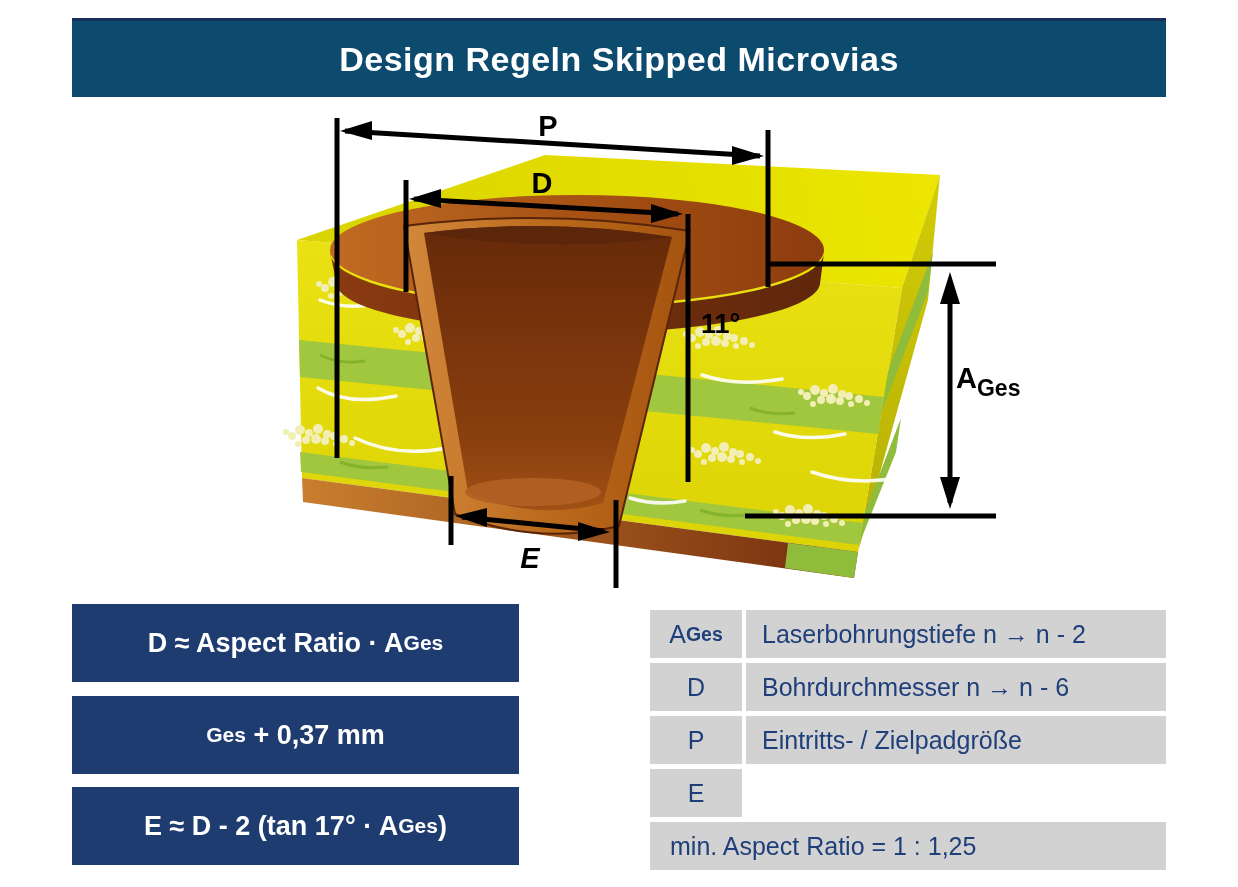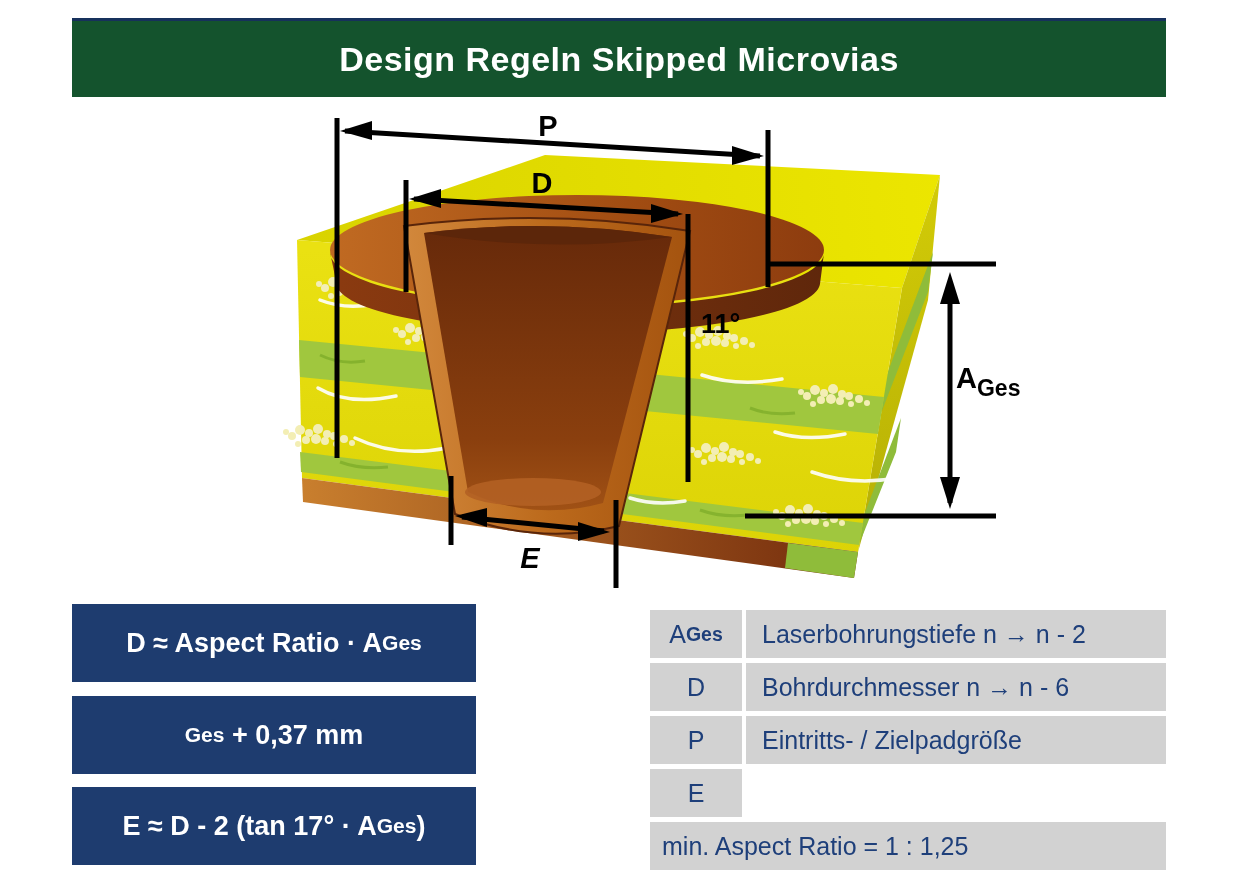--- a/index.html
+++ b/index.html
@@ -4,50 +4,50 @@
 <style>
   html,body{margin:0;padding:0;}
   body{
     width:1238px;height:887px;position:relative;overflow:hidden;
     background:#ffffff;
     font-family:"Liberation Sans", sans-serif;
   }
   
   .titlebar{
     position:absolute;left:72px;top:18px;width:1094px;height:79px;
-    background:#14532d;border-top:3px solid #17315c;
+    background:#0c4a6e;border-top:3px solid #17315c;
     display:flex;align-items:center;justify-content:center;
     box-sizing:border-box;
   }
   .titlebar h1{
     margin:0;color:#ffffff;font-size:34px;font-weight:bold;letter-spacing:.5px;
   }
   
   .stage{position:absolute;left:0;top:0;width:1238px;height:887px;}
   
   .formula{
-    position:absolute;left:72px;width:404px;height:78px;
+    position:absolute;left:72px;width:447px;height:78px;
     background:#1e3c6f;color:#ffffff;
     display:flex;align-items:center;justify-content:center;
     font-size:27px;font-weight:bold;white-space:pre;
   }
   #formula-0{top:604px}
   #formula-1{top:696px}
   #formula-2{top:787px}
   .sub{font-size:0.78em;vertical-align:-0.30em;font-weight:bold;}
   
   .legend{position:absolute;left:650px;top:610px;width:516px;}
   .legend .row{display:flex;margin-bottom:5px;}
   .legend .cell{
     background:#d2d2d2;color:#1e3f7a;font-size:25px;
     display:flex;align-items:center;box-sizing:border-box;height:48px;
   }
   .legend .sym{width:92px;justify-content:center;margin-right:4px;flex:none;}
   .legend .desc{flex:1;padding-left:16px;}
-  .legend .footer-cell{width:100%;padding-left:12px;}
+  .legend .footer-cell{width:100%;padding-left:20px;}
   .legend .sub{vertical-align:-0.35em;}
 </style>
 </head>
 <body>
 
 <svg class="stage" viewBox="0 0 1238 887">
   <defs>
     <linearGradient id="gTop" gradientUnits="userSpaceOnUse" x1="300" y1="240" x2="940" y2="170">
       <stop offset="0" stop-color="#d9d300"></stop>
         <stop offset="1" stop-color="#ece600"></stop>

